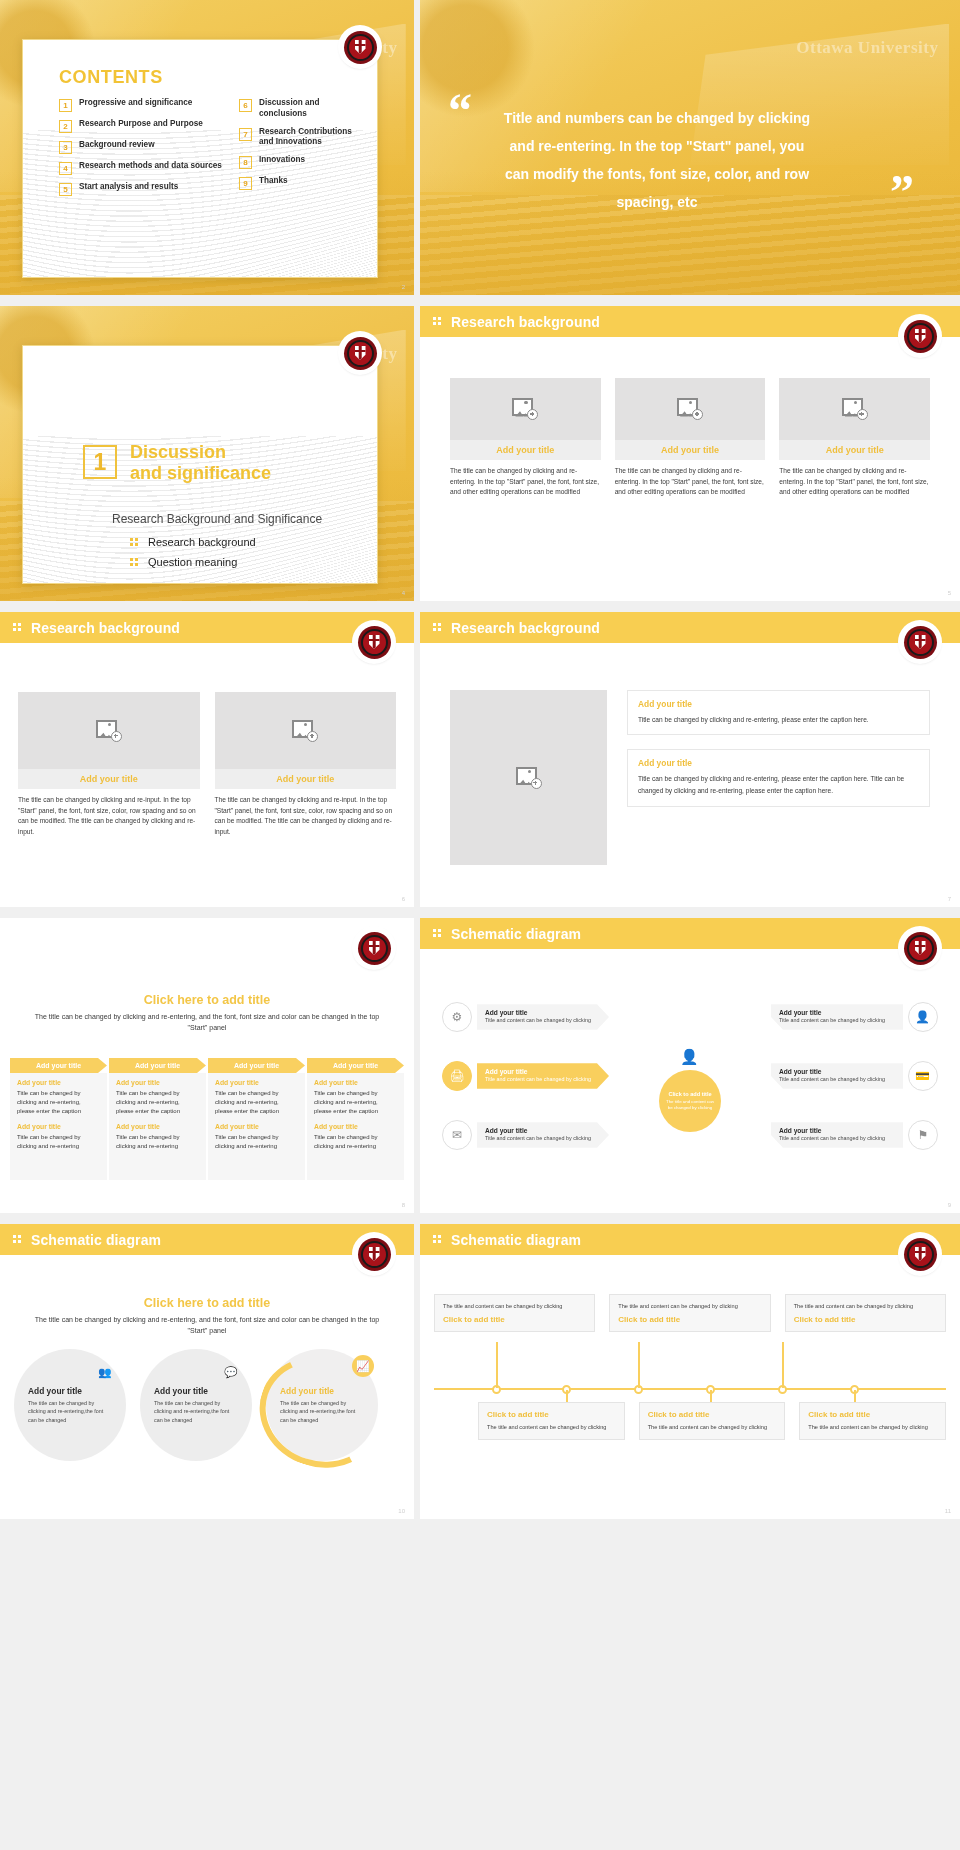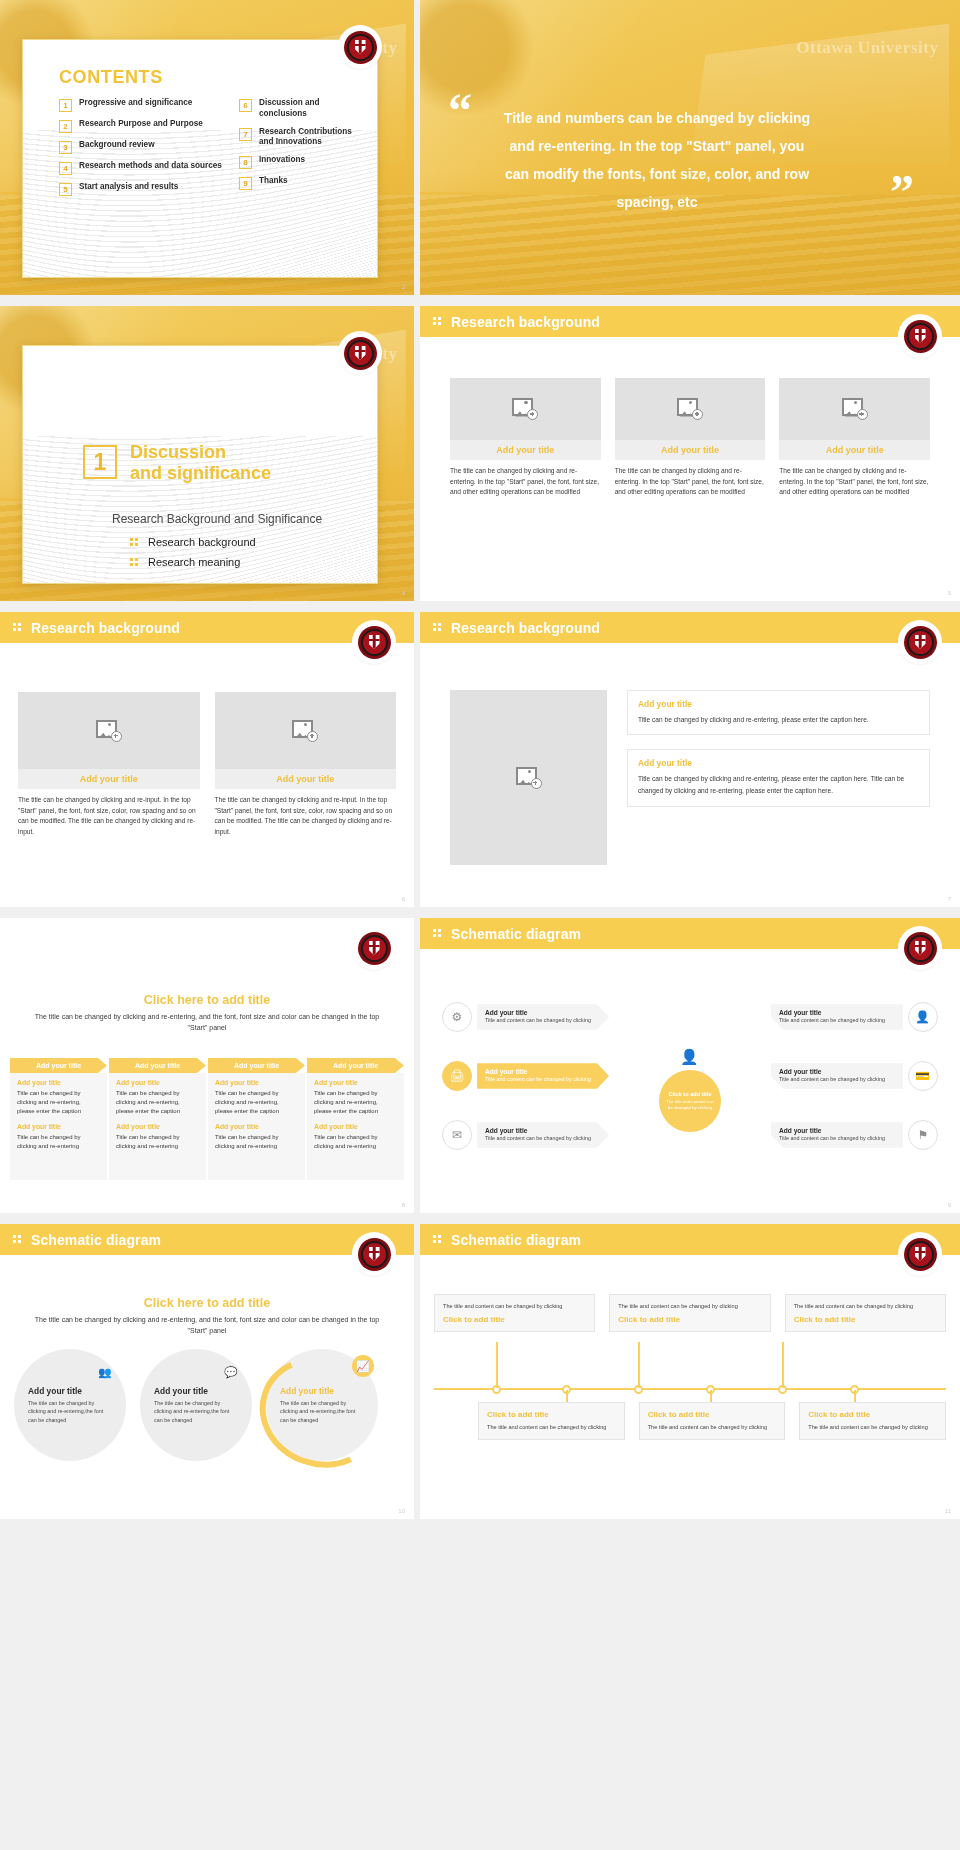--- a/index.html
+++ b/index.html
@@ -436,21 +436,21 @@
             </span>
           <span class="t">Research background</span>
         </div>
         <div class="sec-li">
           <span class="dots4">
               <i></i>
               <i></i>
               <i></i>
               <i></i>
             </span>
-          <span class="t">Research meaning</span>
+          <span class="t">Question meaning</span>
         </div>
       </div>
     </div>
     <div class="seal" style="right:34px;top:27px;">
       <div class="seal-in">
           <div class="shield">
             <div class="shield-cross"></div>
             <div class="shield-bar"></div>
           </div>
         </div>

